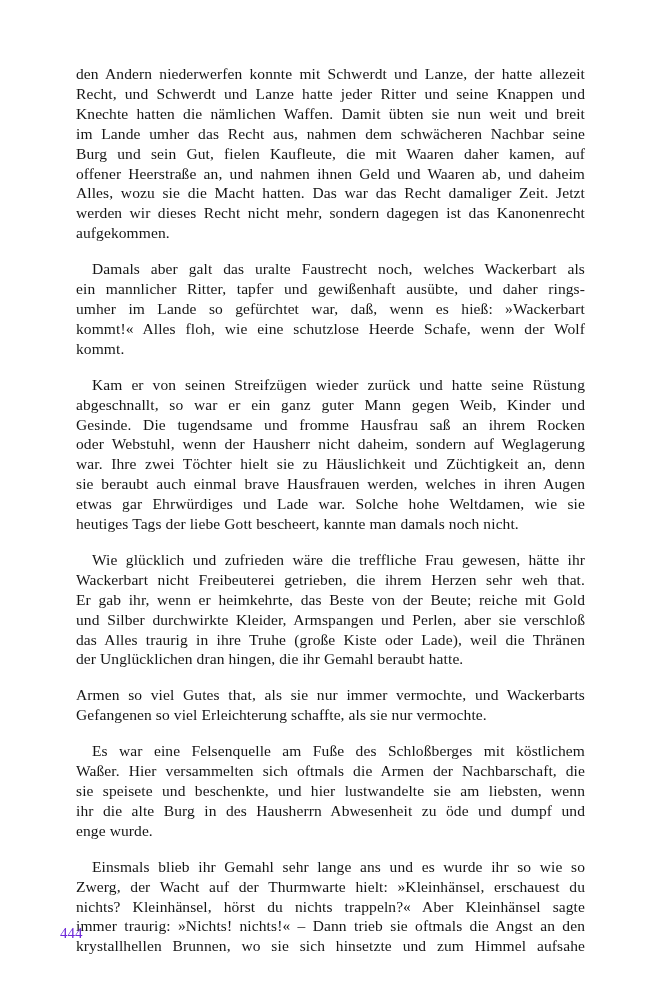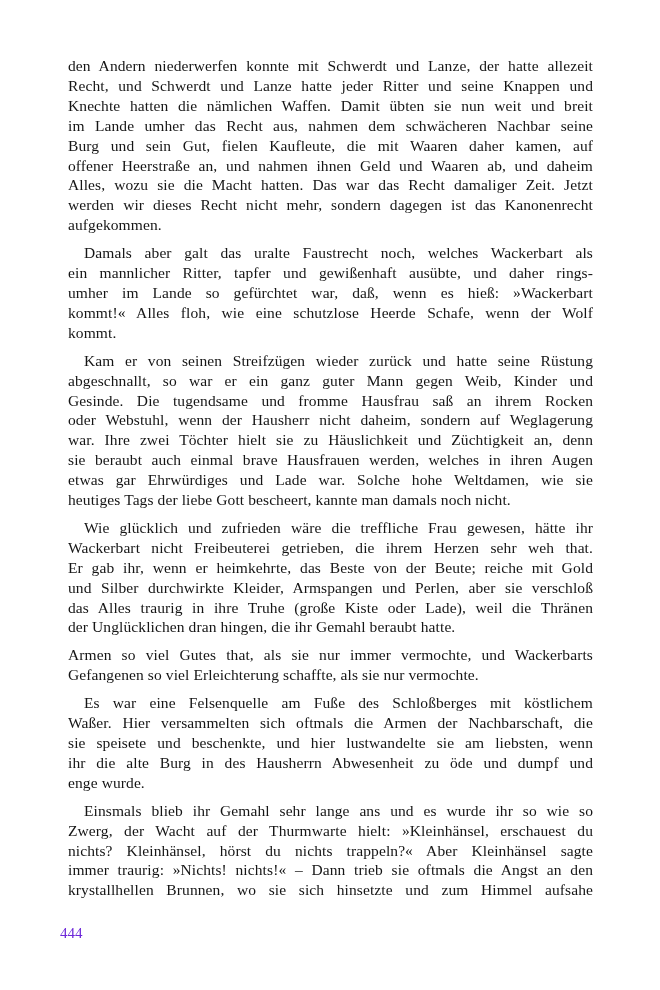--- a/index.html
+++ b/index.html
@@ -16,21 +16,21 @@
     color: #151515;
     overflow: hidden;
   }
   .text-block {
     position: absolute;
     left: 60px;
     top: 48px;
     width: 541px;
   }
   .paragraph {
-    margin: 8px;
+    margin: 16px;
     padding: 0;
   }
   .text-line {
     font-size: 15.5px;
     line-height: 19.9px;
     letter-spacing: 0.1px;
     text-align: justify;
     text-align-last: justify;
     white-space: normal;
   }

